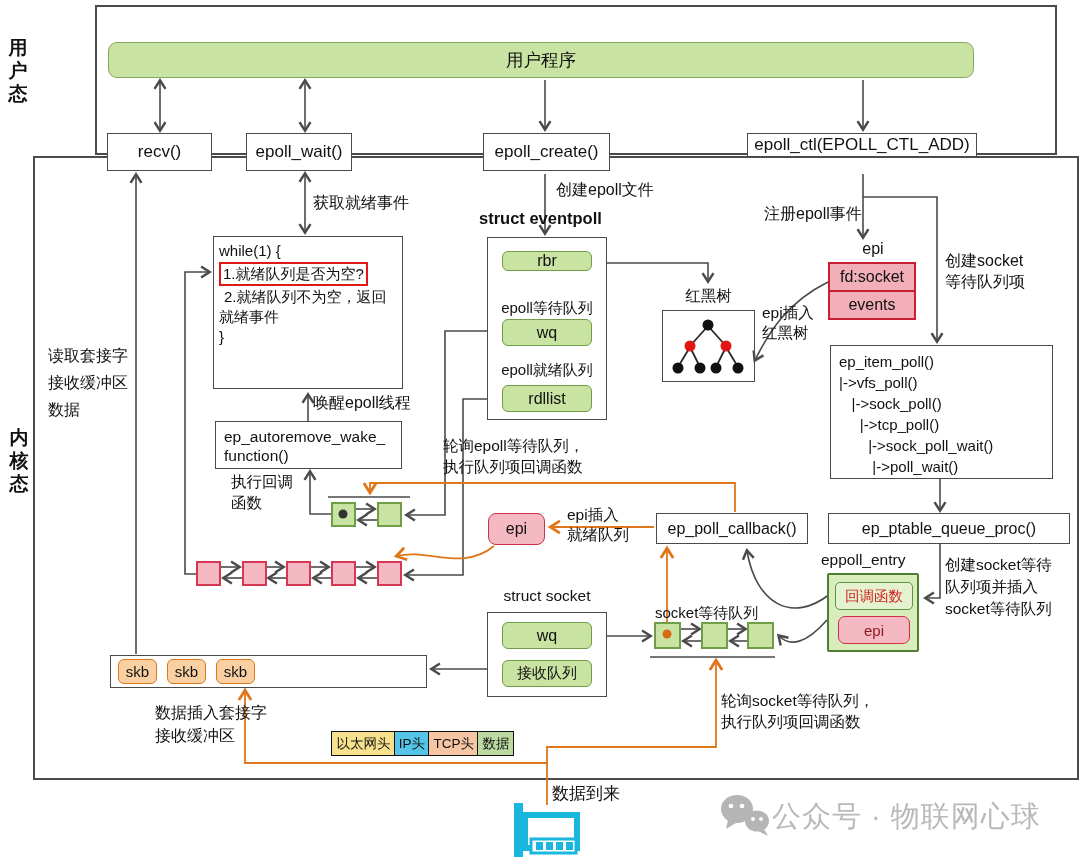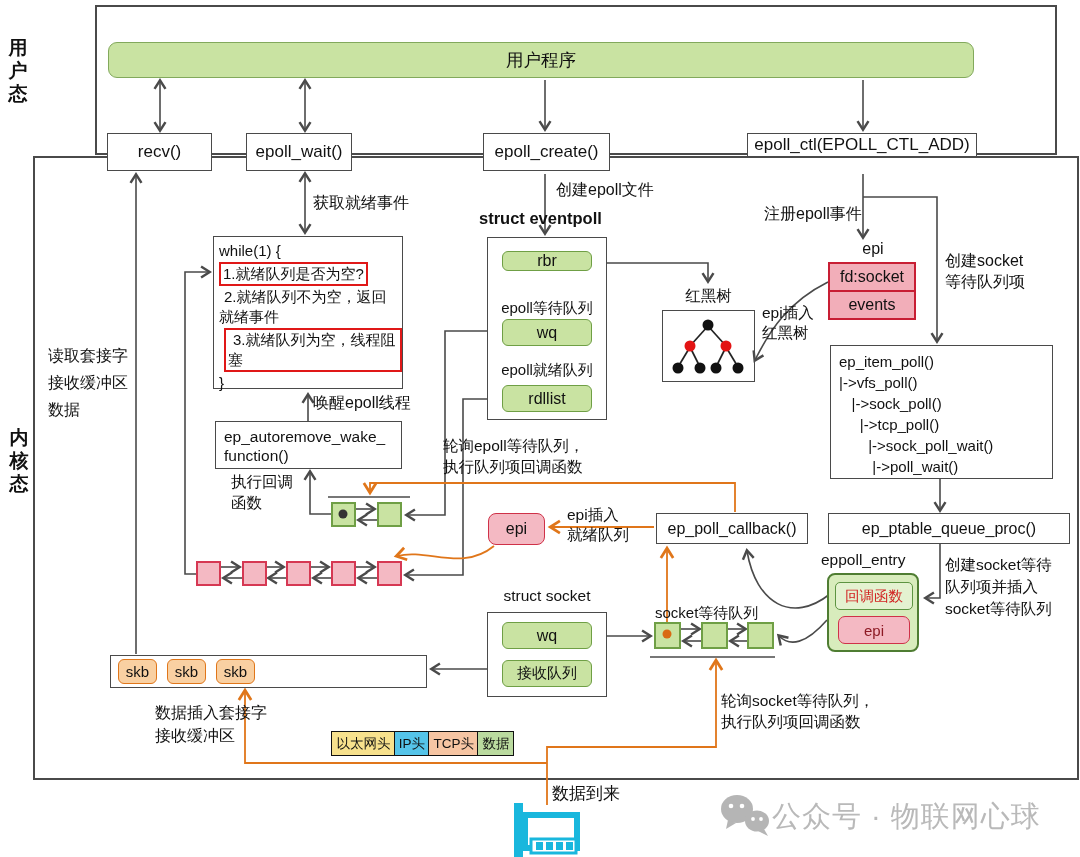--- a/index.html
+++ b/index.html
@@ -11,21 +11,21 @@
   .lbl{position:absolute;font-size:16px;line-height:21px;white-space:pre-line;z-index:3;}
   .vlabel{position:absolute;font-size:19px;font-weight:bold;line-height:23px;white-space:pre-line;text-align:center;z-index:3;}
   .title{position:absolute;font-weight:bold;font-size:16.5px;z-index:3;}
   .codebox{position:absolute;background:#fff;border:1.7px solid #4a4a4a;font-size:15px;line-height:21px;white-space:pre;padding:5px 8px;z-index:3;box-sizing:border-box;}
   .whilebox{position:absolute;left:213px;top:236px;width:190px;height:153px;background:#fff;border:1.7px solid #4a4a4a;font-size:15px;line-height:20px;padding:4px 5px;z-index:3;box-sizing:border-box;}
   .redline{display:inline-block;border:2px solid #e01818;padding:0 2px;margin:1px 0;}
   .indent{text-indent:5px;}
   .epibox{position:absolute;left:828px;top:262px;width:88px;background:#f2aeb9;border:2.4px solid #c81e34;text-align:center;font-size:16px;z-index:3;box-sizing:border-box;}
   .epibox > div{height:26px;line-height:26px;}
   .epibox > div + div{border-top:2.4px solid #c81e34;}
-  .eppollwrap{position:absolute;left:827px;top:573px;width:92px;height:79px;background:#d8ecbc;border:2px solid #4f7d32;border-radius:8px;z-index:3;box-sizing:border-box;}
+  .eppollwrap{position:absolute;left:827px;top:573px;width:92px;height:79px;background:#d8ecbc;border:2px solid #4f7d32;border-radius:2px;z-index:3;box-sizing:border-box;}
   .cbinner{position:absolute;left:6px;top:7px;width:78px;height:28px;background:#e4f2d0;border:1.6px solid #5d9441;border-radius:5px;color:#d21f1f;font-size:14.5px;display:flex;align-items:center;justify-content:center;box-sizing:border-box;}
   .epiinner{position:absolute;left:9px;top:41px;width:72px;height:28px;background:#f4b9c3;border:1.8px solid #cf3148;border-radius:7px;color:#8d1a24;font-size:15px;display:flex;align-items:center;justify-content:center;box-sizing:border-box;}
   .pinkpill{position:absolute;left:488px;top:513px;width:57px;height:32px;background:#f4b9c3;border:1.8px solid #cf3148;border-radius:8px;display:flex;align-items:center;justify-content:center;font-size:16px;z-index:3;box-sizing:border-box;}
   .skbwrap{position:absolute;left:110px;top:655px;width:317px;height:33px;background:#fff;border:1.8px solid #4a4a4a;display:flex;align-items:center;gap:10px;padding-left:7px;z-index:3;box-sizing:border-box;}
   .skb{width:39px;height:25px;background:#f9d0a2;border:1.8px solid #e0761a;border-radius:6px;display:flex;align-items:center;justify-content:center;font-size:15px;box-sizing:border-box;}
   .pkt{position:absolute;left:333px;top:731px;display:flex;z-index:3;}
   .pkt span{display:block;height:23px;line-height:23px;border:1.6px solid #111;text-align:center;font-size:13.5px;margin-left:-1.6px;box-sizing:content-box;padding:0 4px;}
   .p0{background:#f7e18d;}.p1{background:#55c4e9;}.p2{background:#f6c5a3;}.p3{background:#bada9f;}
   .userbar{position:absolute;left:108px;top:42px;width:866px;height:36px;background:#c9e3a2;border:1.7px solid #82a95c;border-radius:9px;display:flex;align-items:center;justify-content:center;font-size:17.5px;z-index:3;box-sizing:border-box;}
   .wm{position:absolute;left:772px;top:797px;font-size:29px;color:#b9b9b9;letter-spacing:1px;z-index:3;}
@@ -171,21 +171,20 @@
 
   <div class="box" style="left:107px;top:133px;width:105px;height:38px;">recv()</div>
   <div class="box" style="left:246px;top:133px;width:106px;height:38px;">epoll_wait()</div>
   <div class="box" style="left:483px;top:133px;width:127px;height:38px;">epoll_create()</div>
   <div class="box" style="left:747px;top:133px;width:230px;height:24px;">epoll_ctl(EPOLL_CTL_ADD)</div>
 
   <div class="whilebox">
     <div>while(1) {</div>
     <div><span class="redline">1.就绪队列是否为空?</span></div>
     <div class="indent">2.就绪队列不为空，返回就绪事件</div>
-    <div class="indent"><span class="redline">3.就绪队列为空，线程阻塞</span></div>
     <div>}</div>
   </div>
 
   <div class="title" style="left:479px;top:209px;">struct eventpoll</div>
   <div class="box" style="left:487px;top:237px;width:120px;height:183px;"></div>
   <div class="pill" style="left:502px;top:251px;width:90px;height:20px;">rbr</div>
   <div class="lbl" style="left:492px;top:297px;width:110px;text-align:center;font-size:15px;">epoll等待队列</div>
   <div class="pill" style="left:502px;top:319px;width:90px;height:27px;">wq</div>
   <div class="lbl" style="left:492px;top:359px;width:110px;text-align:center;font-size:15px;">epoll就绪队列</div>
   <div class="pill" style="left:502px;top:385px;width:90px;height:27px;">rdllist</div>

